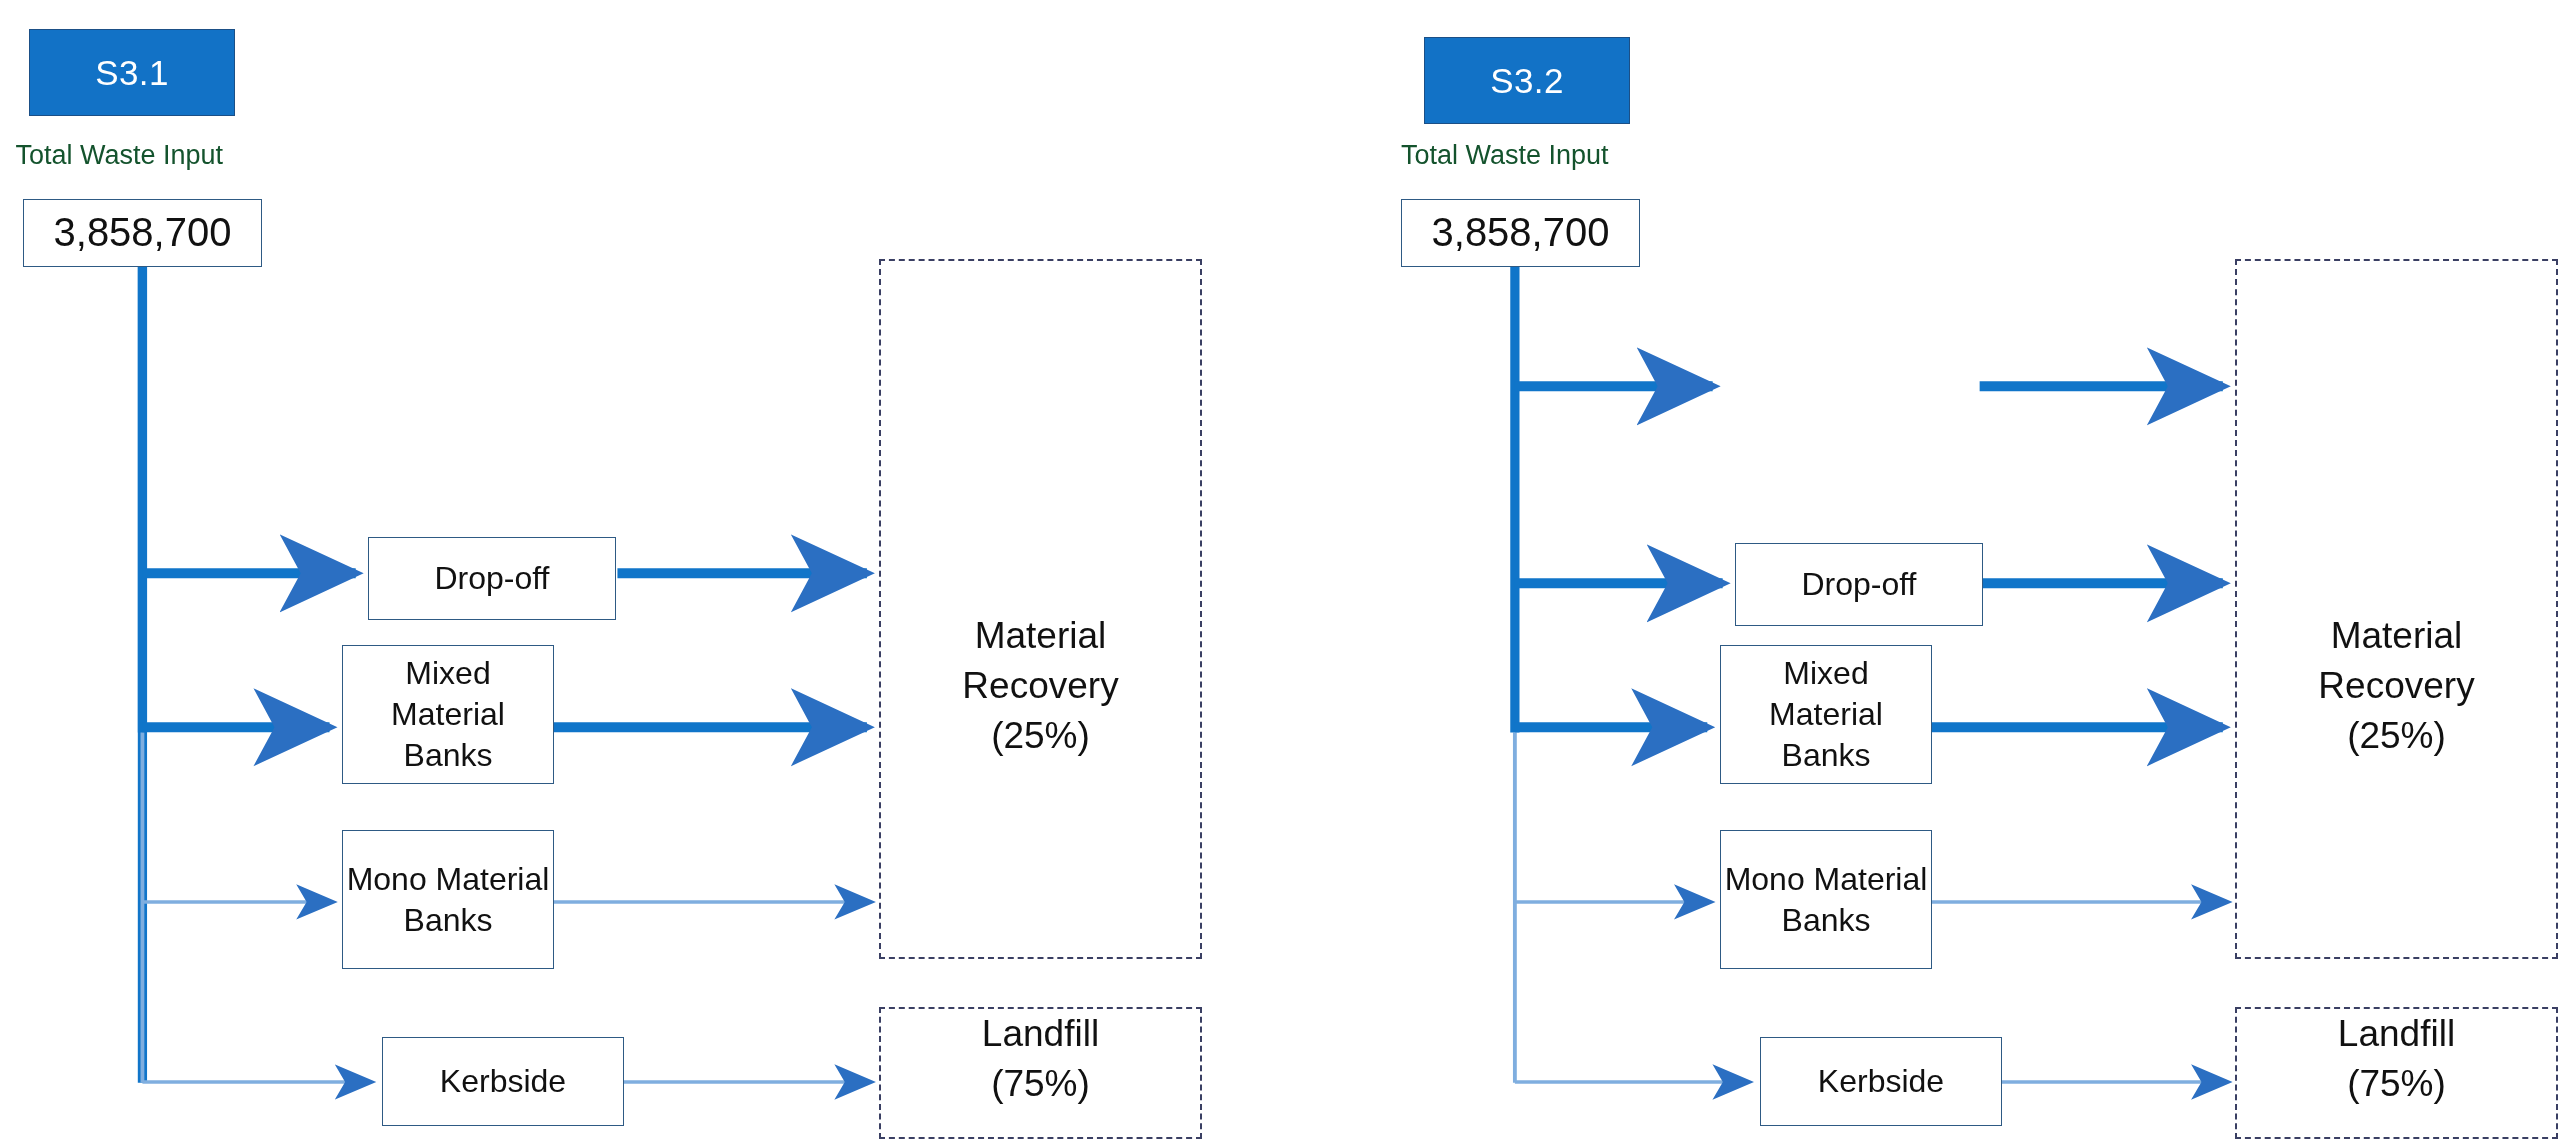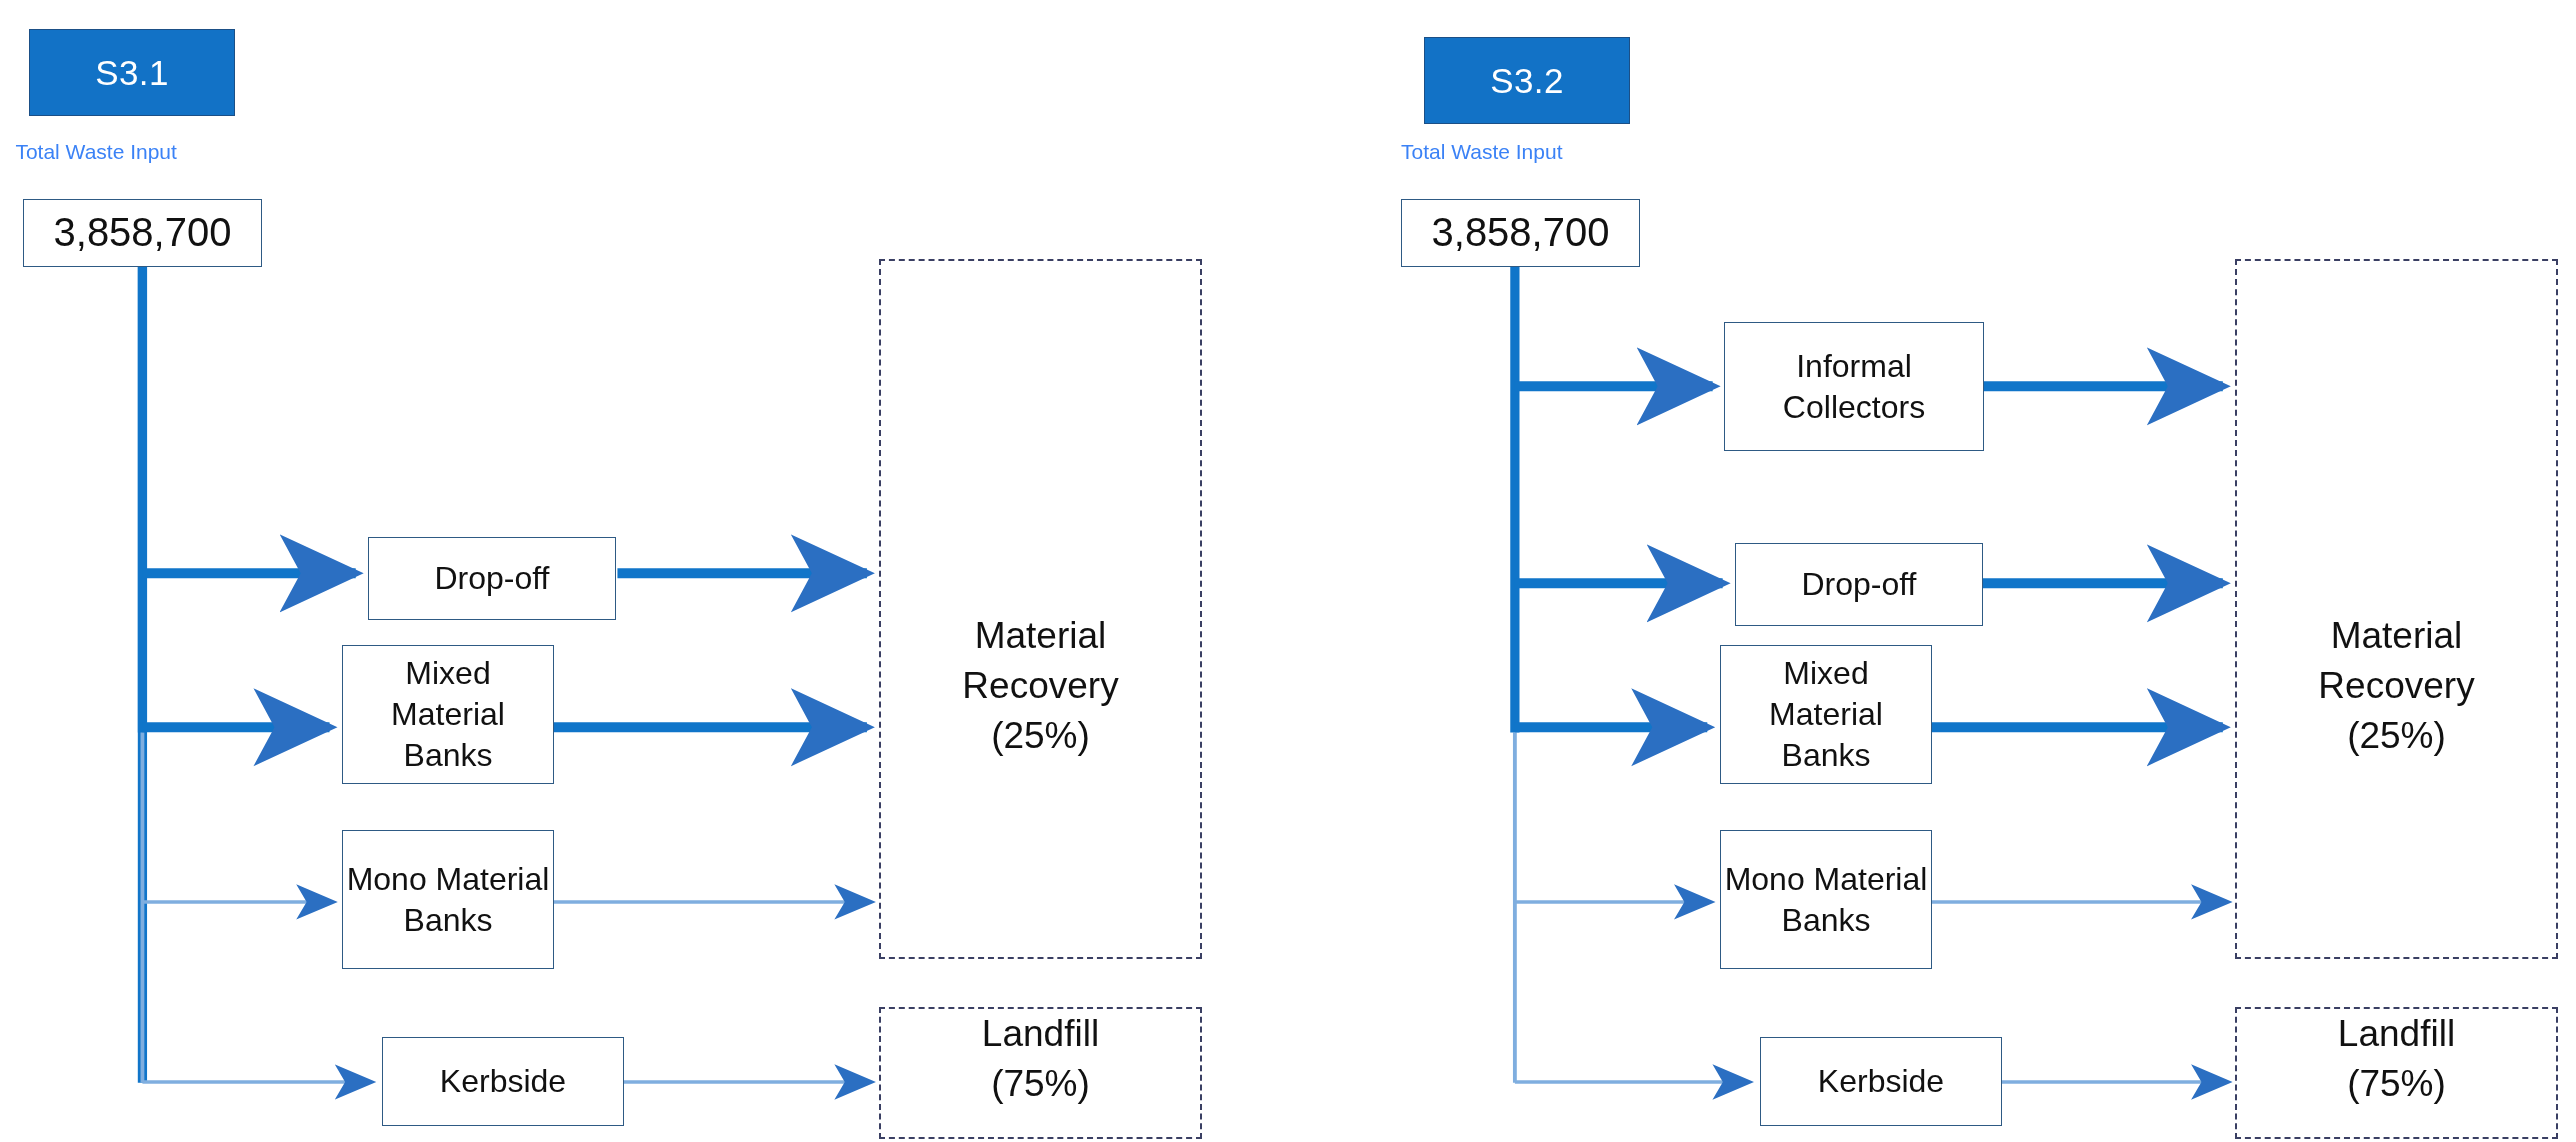--- a/index.html
+++ b/index.html
@@ -5,21 +5,21 @@
   html,body{margin:0;padding:0;background:#ffffff;}
   body{font-family:"Liberation Sans", sans-serif;}
   #stage{position:relative;width:2576px;height:1142px;background:#ffffff;overflow:hidden;}
   .panel{position:absolute;top:0;height:1142px;}
   .svglayer{position:absolute;left:0;top:0;width:100%;height:100%;}
   .scen-badge{
     position:absolute;display:flex;align-items:center;justify-content:center;
     background:#1272C6;border:1.5px solid #1b4f86;color:#ffffff;
     font-size:35px;letter-spacing:0.4px;
   }
-  .twi-label{position:absolute;font-size:21px;color:#3b82f6;white-space:nowrap;}
+  .twi-label{position:absolute;font-size:27px;color:#14532d;white-space:nowrap;}
   .node-box{
     position:absolute;display:flex;align-items:center;justify-content:center;
     background:#ffffff;border:1.9px solid #2E5A84;box-sizing:border-box;
     font-size:32px;color:#111111;text-align:center;line-height:1.28;
   }
   .node-box.value{justify-content:center;font-size:40px;}
   .sink-box{
     position:absolute;display:flex;flex-direction:column;
     align-items:center;justify-content:flex-start;box-sizing:border-box;
     border:2.3px dashed #3a3f63;background:transparent;
@@ -133,22 +133,20 @@
 
       <path d="M778,1406 L1074,1406" fill="none" stroke="#7FAEDF" stroke-width="4.5" marker-end="url(#ahThinR)"></path>
     </svg>
 
     <div class="scen-badge" style="left:23px;top:29px;width:204px;height:85px;margin-top:8px;">S3.2</div>
 
     <div class="twi-label" style="left:0px;top:140px;">Total Waste Input</div>
 
     <div class="node-box value" style="left:0px;top:199px;width:239px;height:68px;">3,858,700</div>
 
-    <div class="node-box" style="left:323px;top:322px;width:260px;height:129px;white-space:pre-line;">Informal
-Collectors</div>
 
     <div class="node-box" style="left:334px;top:543px;width:248px;height:83px;">Drop-off</div>
 
     <div class="node-box" style="left:319px;top:645px;width:212px;height:139px;white-space:pre-line;">Mixed
 Material Banks</div>
 
     <div class="node-box" style="left:319px;top:830px;width:212px;height:139px;white-space:pre-line;">Mono Material
 Banks</div>
 
     <div class="node-box" style="left:359px;top:1037px;width:242px;height:89px;">Kerbside</div>

